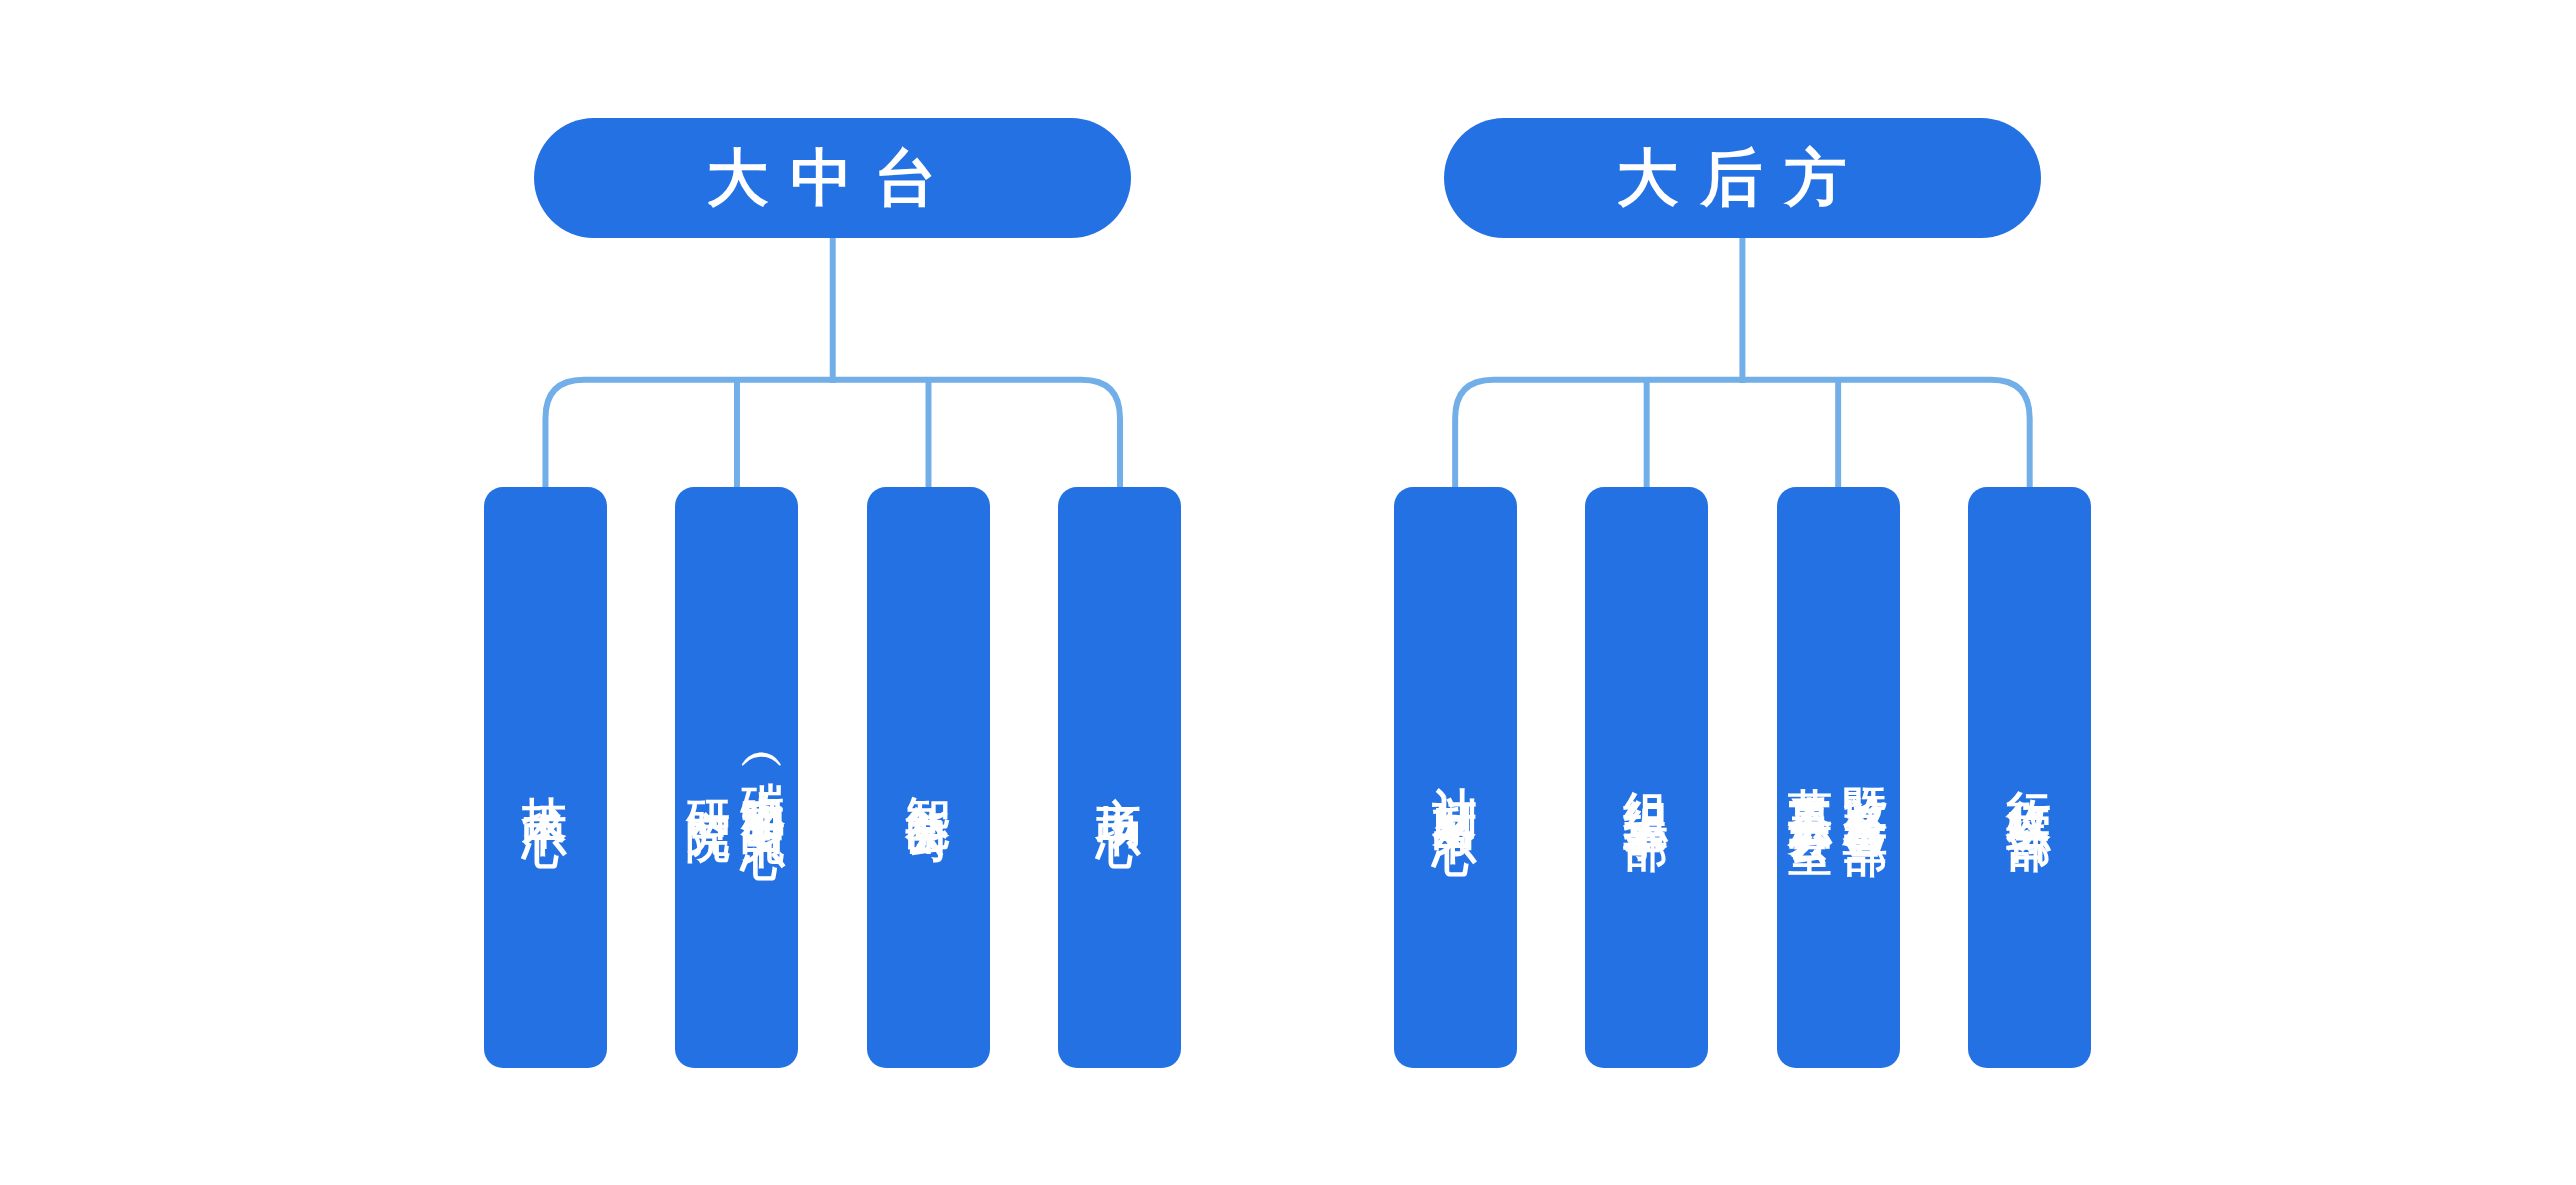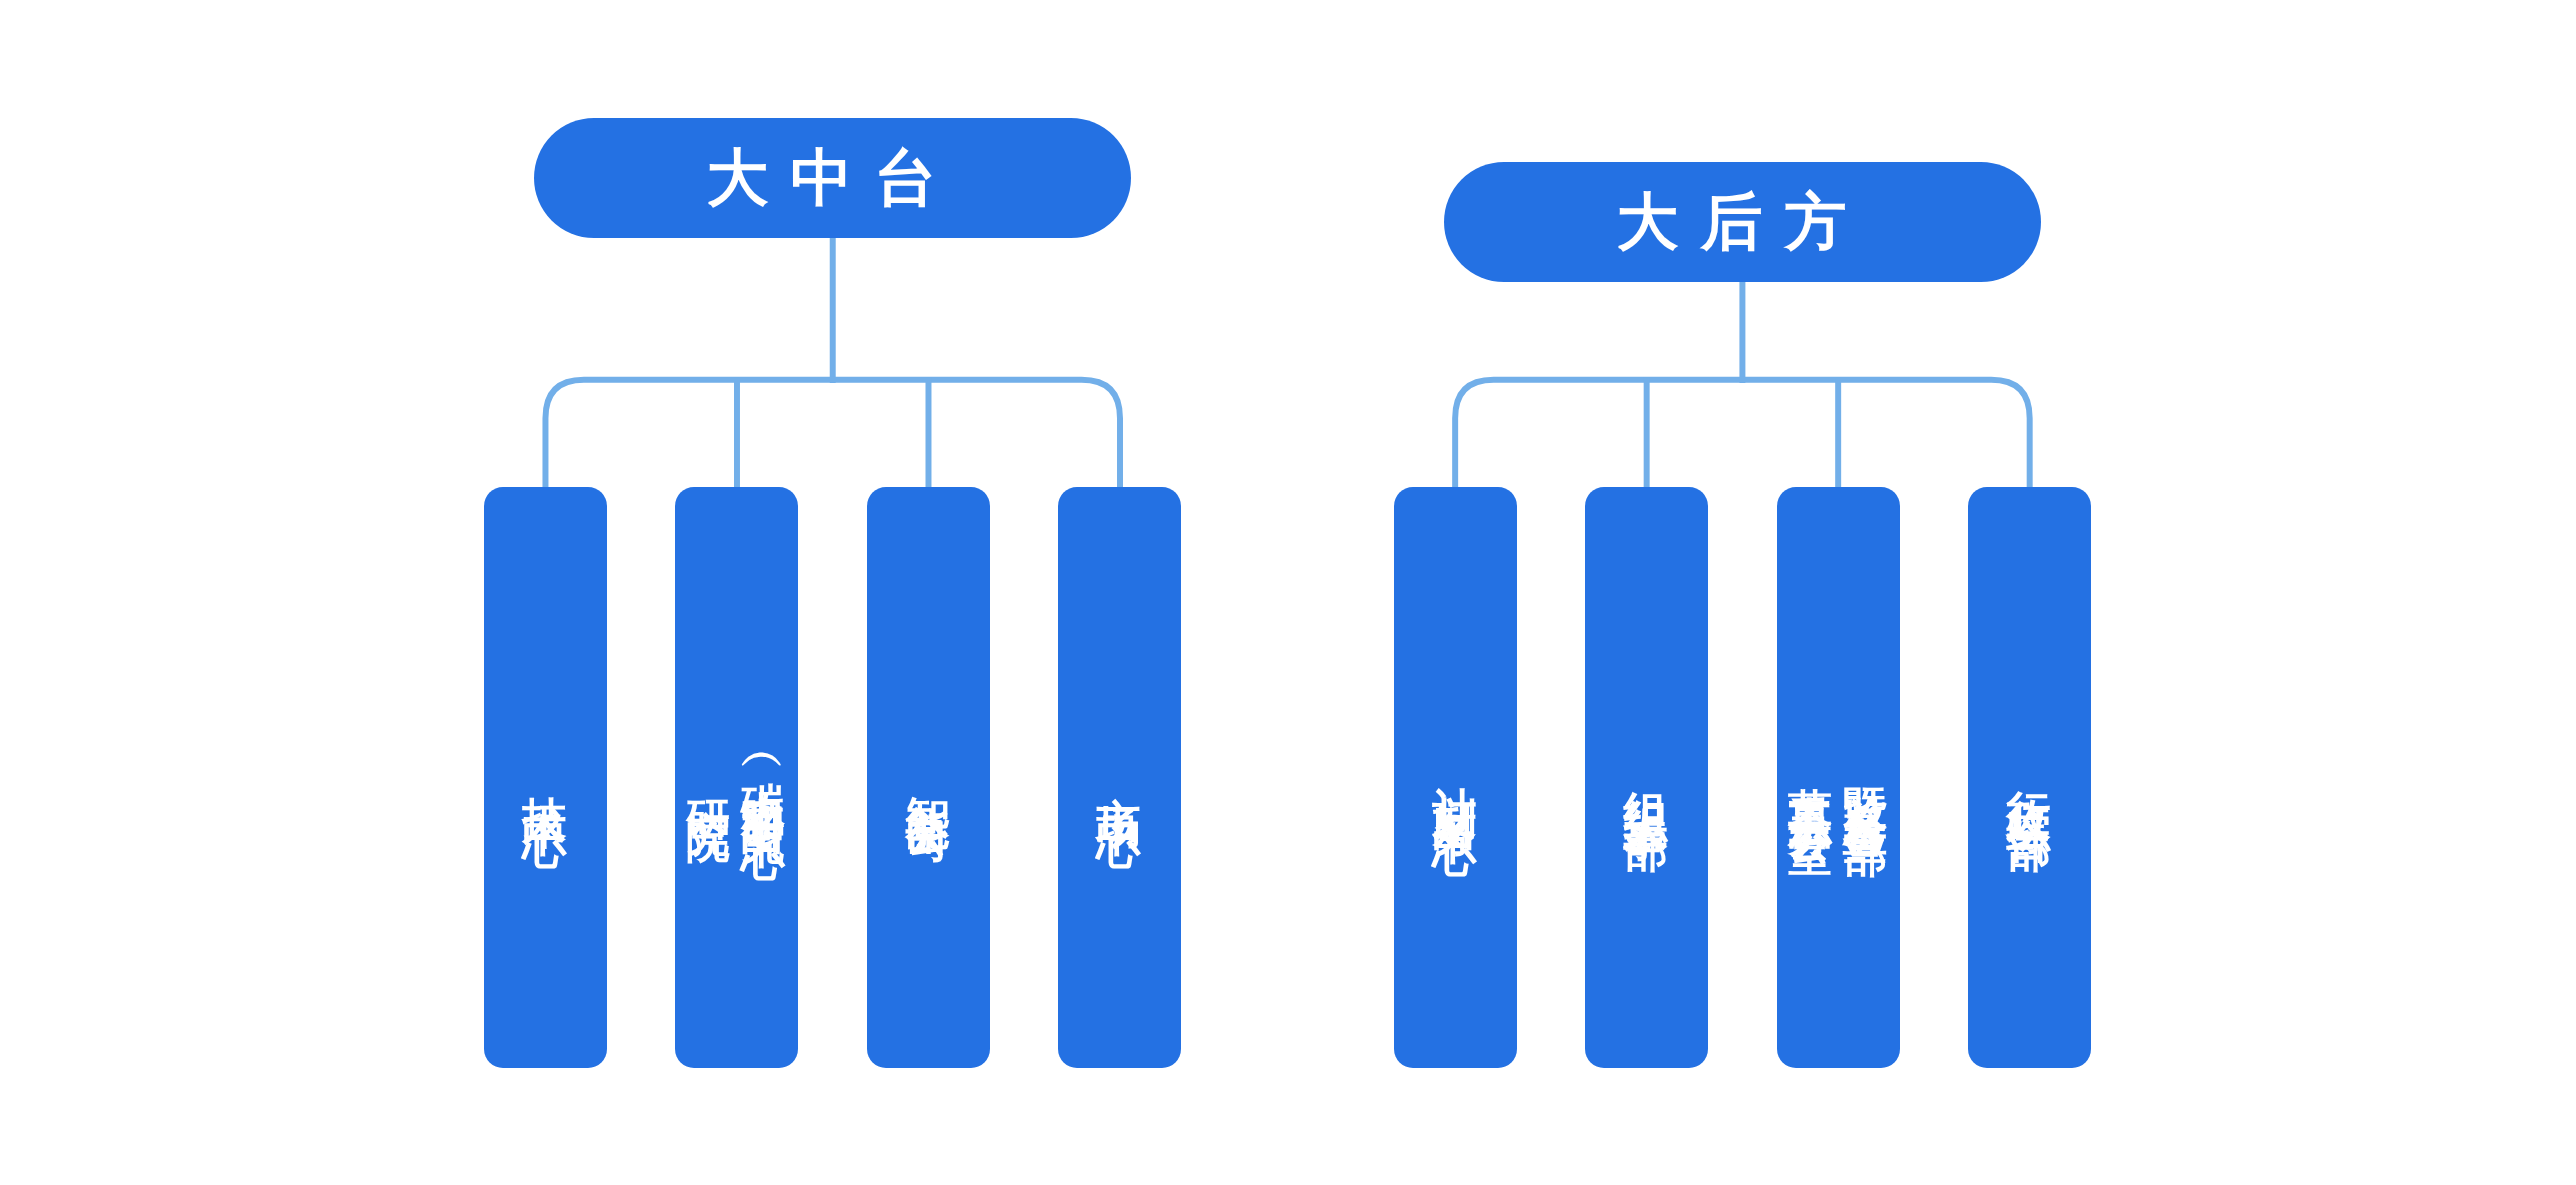--- a/index.html
+++ b/index.html
@@ -67,21 +67,21 @@
     white-space: pre-line;
     text-align: center;
     color: var(--node-text);
     font-size: 44px;
     font-weight: 600;
     letter-spacing: 8.5px;
     line-height: 1.25;
   }
   
   .pill-1 { left: 534px; }
-  .pill-2 { left: 1444px; margin-top: 44px; }
+  .pill-2 { left: 1444px; }
   .c10 { left: 484px; }
   .c11 { left: 675px; }
   .c12 { left: 867px; }
   .c13 { left: 1058px; }
   .c20 { left: 1394px; }
   .c21 { left: 1585px; }
   .c22 { left: 1777px; }
   .c23 { left: 1968px; }
 </style>
 </head>

